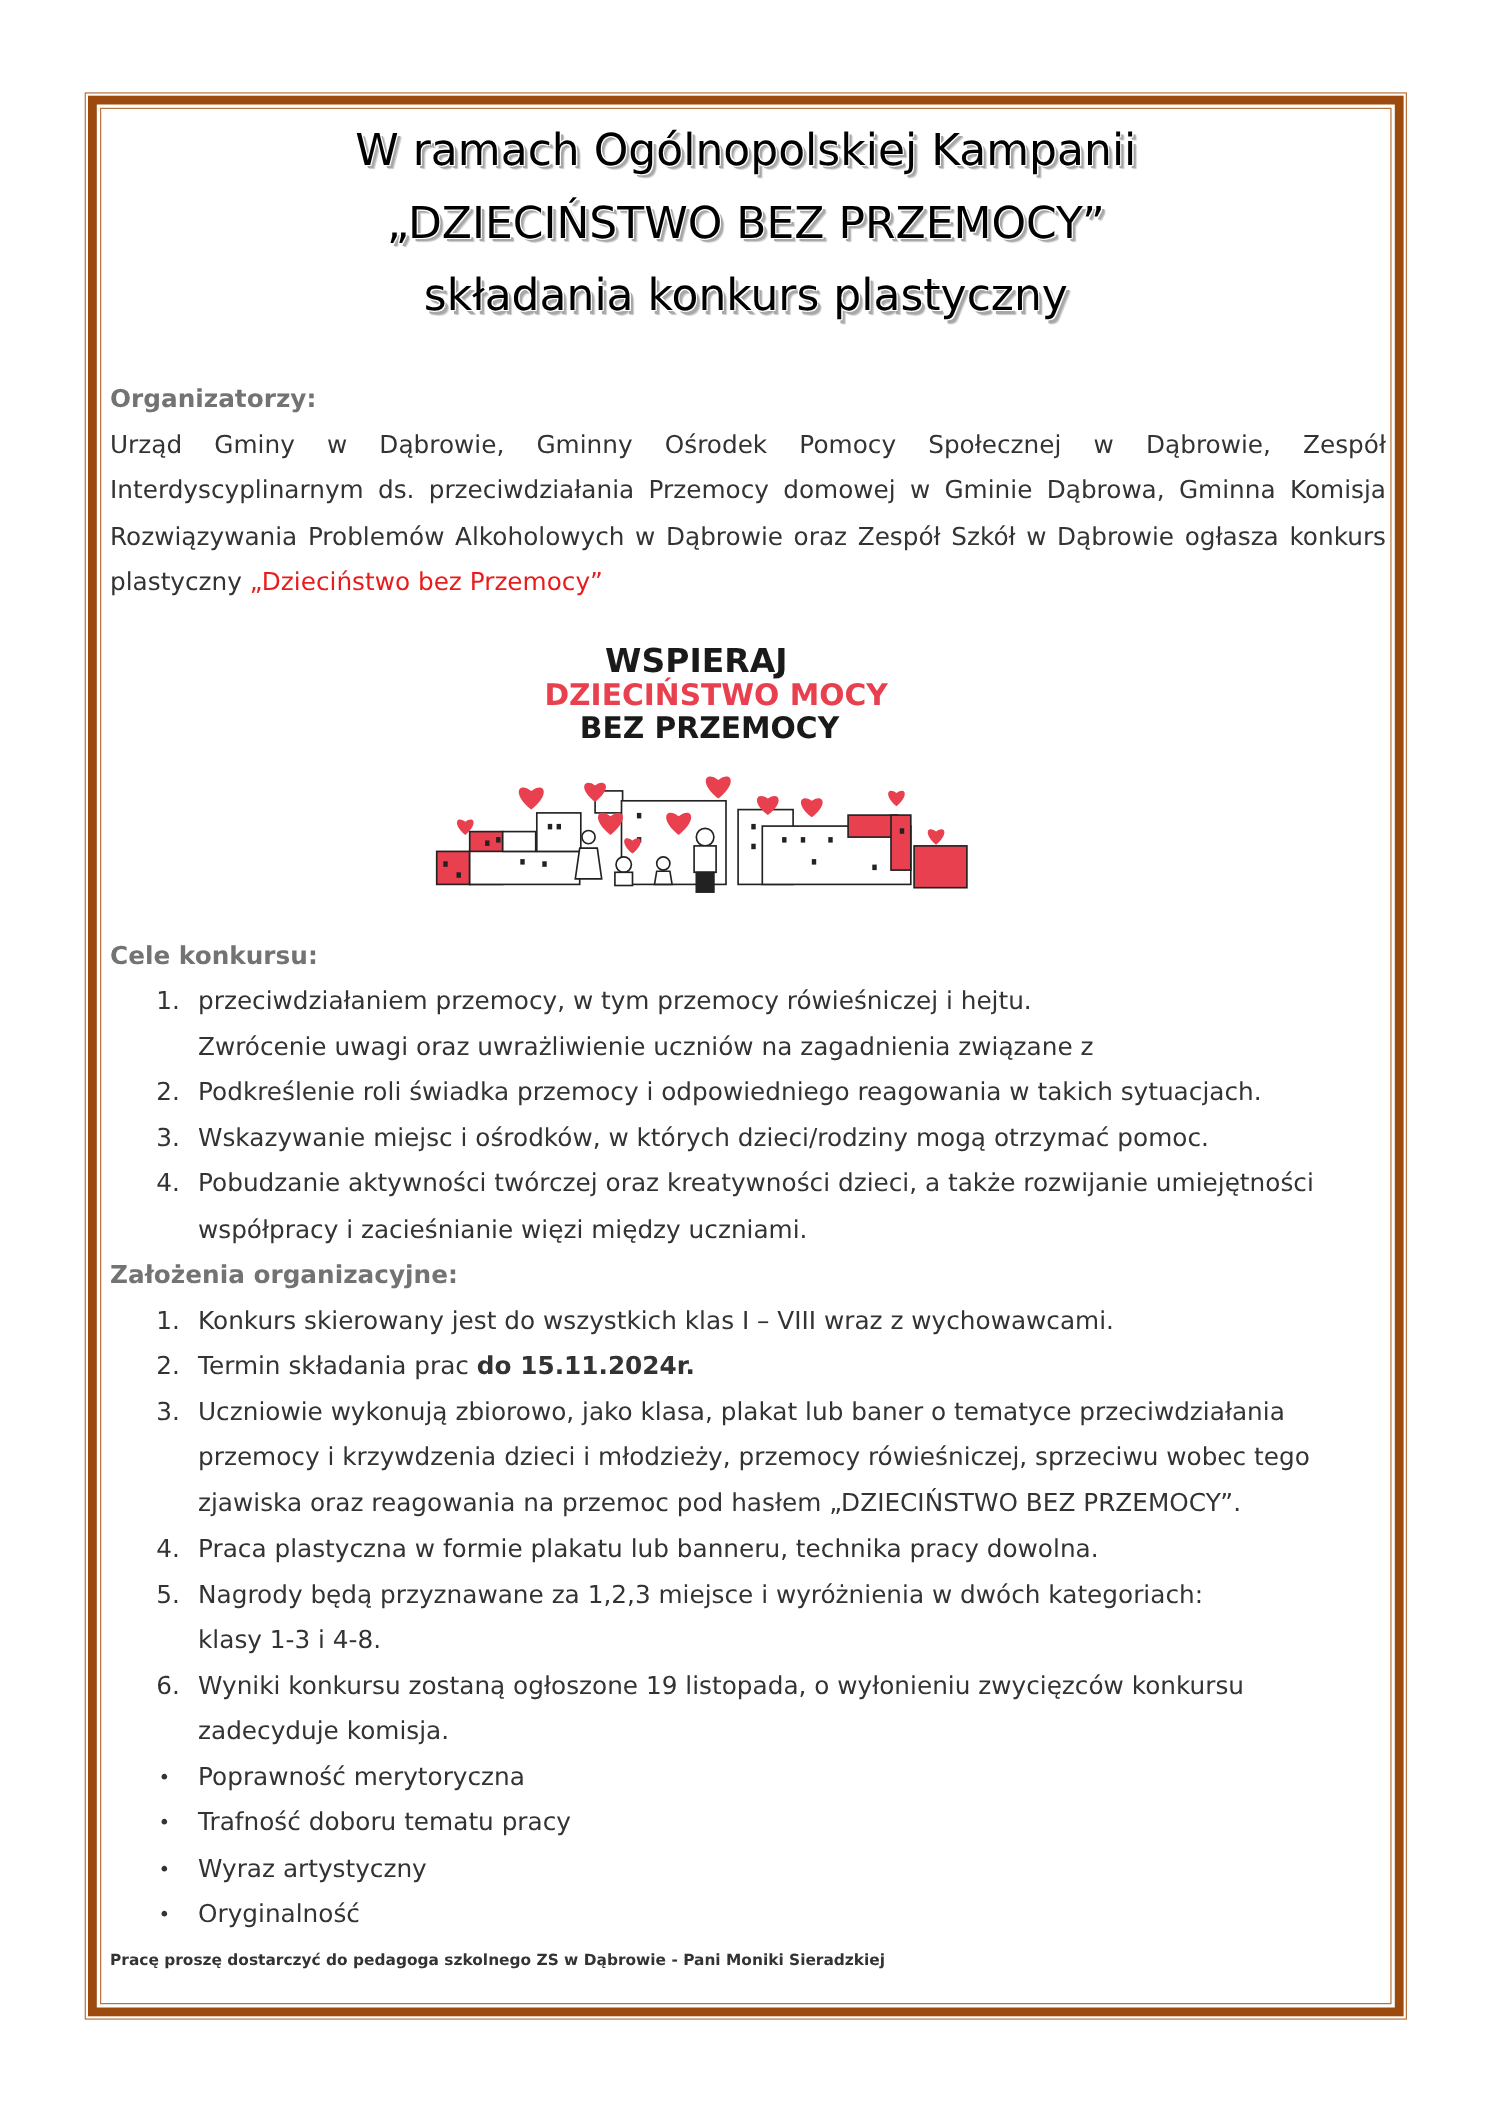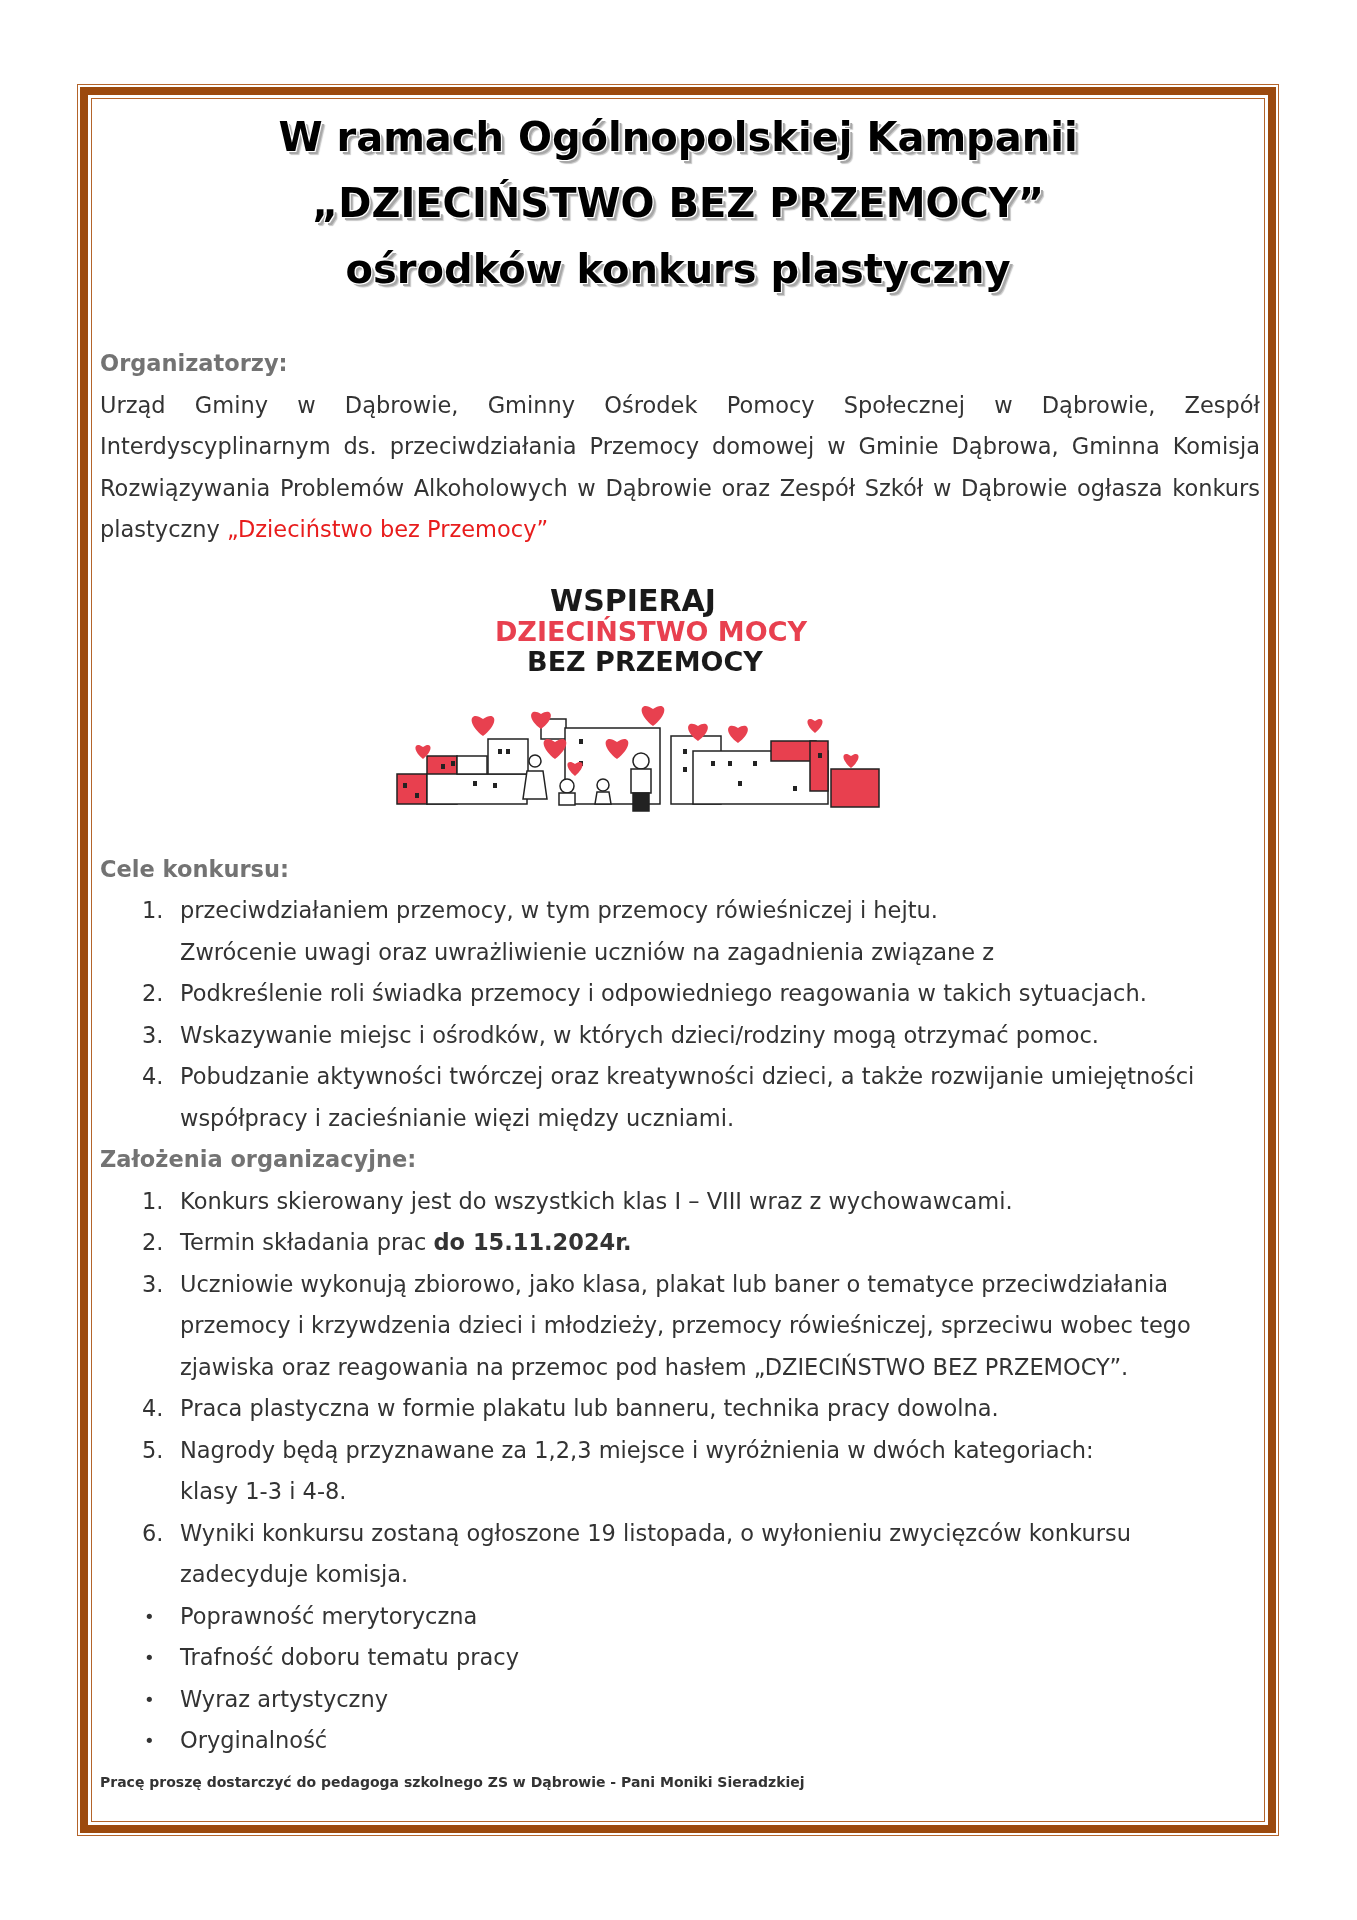--- a/index.html
+++ b/index.html
@@ -6,21 +6,21 @@
   body { width:1357px; height:1920px; position:relative; overflow:hidden;
          font-family:"DejaVu Sans", "Liberation Sans", sans-serif; color:#333333; }
   .frame-outer { position:absolute; left:77px; top:84px; width:1202px; height:1752px;
                  border:1px solid #B4642A; box-sizing:border-box; }
   .frame-thick { position:absolute; left:80px; top:87px; width:1196px; height:1746px;
                  border:8px solid #9C4A0E; box-sizing:border-box; }
   .frame-inner { position:absolute; left:91px; top:98px; width:1174px; height:1724px;
                  border:1px solid #B4642A; box-sizing:border-box; }
 
   .title { position:absolute; left:92px; width:1172px; top:104px; text-align:center;
-           font-family:"DejaVu Sans", sans-serif; font-weight:bold; color:#000;
+           font-family:"DejaVu Sans", sans-serif; font-weight:normal; color:#000;
            font-size:40px; line-height:66px; letter-spacing:0px;
            text-shadow: -1px -1px 0 #fff, 1px -1px 0 #fff, -1px 1px 0 #fff, 1px 1px 0 #fff,
                         3px 3px 0 #a8a8a8, 4px 4px 1px #c8c8c8; }
   .title div { white-space:nowrap; }
 
   .content { position:absolute; left:100px; width:1160px; top:343px; font-size:22.5px; line-height:41.5px; }
   .section-heading { font-weight:bold; color:#737373; }
   .org-text { text-align:justify; text-align-last:left; }
   .red { color:#E81C1C; }
 
@@ -37,21 +37,21 @@
 </head>
 <body>
 
 <div class="frame-outer"></div>
 <div class="frame-thick"></div>
 <div class="frame-inner"></div>
 
 <div class="title">
   <div>W ramach Ogólnopolskiej Kampanii</div>
   <div>„DZIECIŃSTWO BEZ PRZEMOCY”</div>
-  <div>ośrodków konkurs plastyczny</div>
+  <div>składania konkurs plastyczny</div>
 </div>
 
 <div class="content">
 
   <div class="section-heading">Organizatorzy:</div>
   <div class="org-text"><span>Urząd Gminy w Dąbrowie, Gminny Ośrodek Pomocy Społecznej w Dąbrowie, Zespół Interdyscyplinarnym ds. przeciwdziałania Przemocy domowej w Gminie Dąbrowa, Gminna Komisja Rozwiązywania Problemów Alkoholowych w Dąbrowie oraz Zespół Szkół w Dąbrowie ogłasza konkurs plastyczny </span><span class="red">„Dzieciństwo bez Przemocy”</span></div>
 
   <div class="logo">
     <svg width="512" height="250" viewBox="0 0 512 250">
       <g font-family="DejaVu Sans, sans-serif" font-weight="bold" text-anchor="middle">

